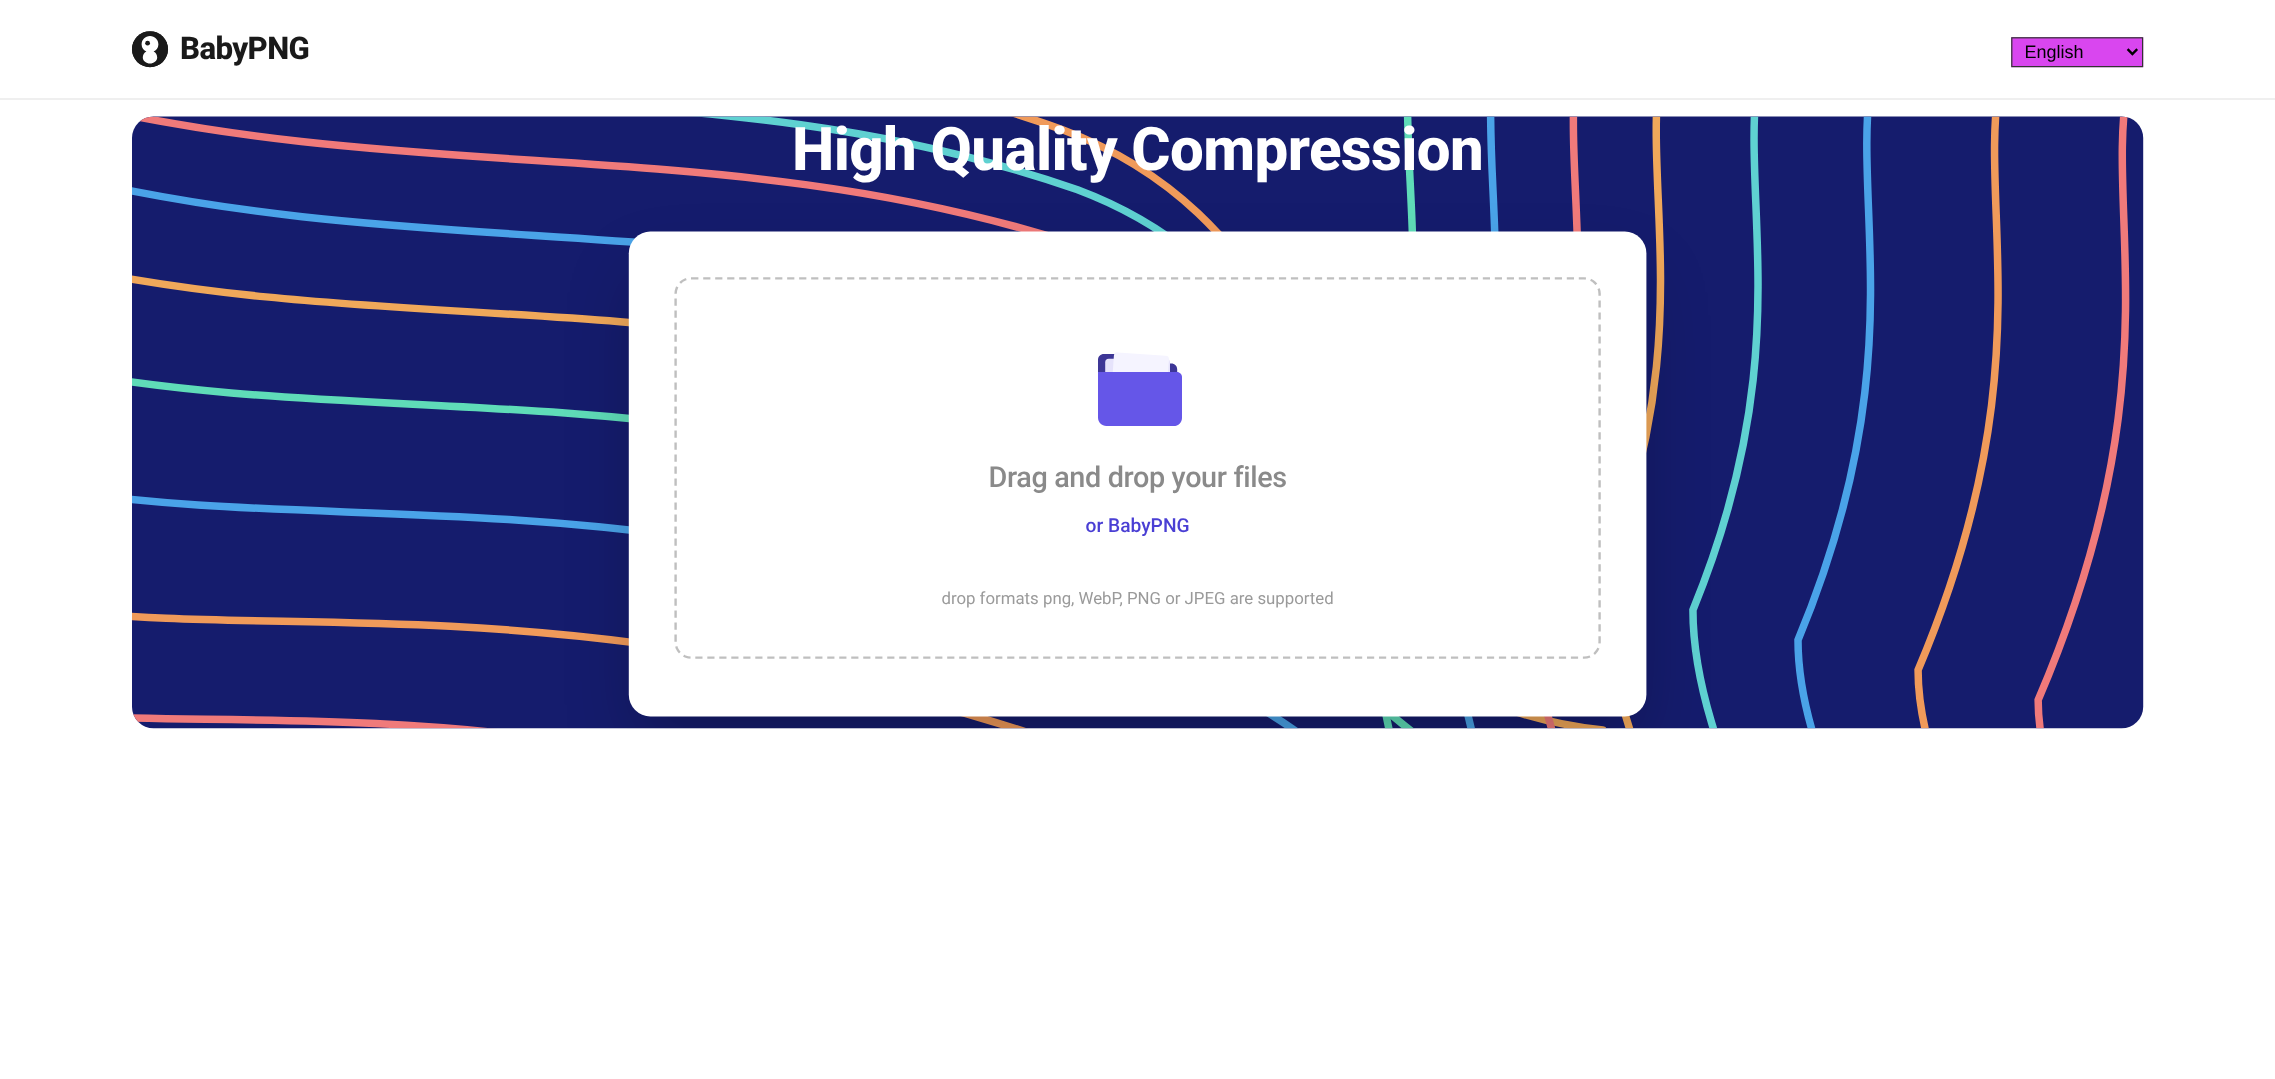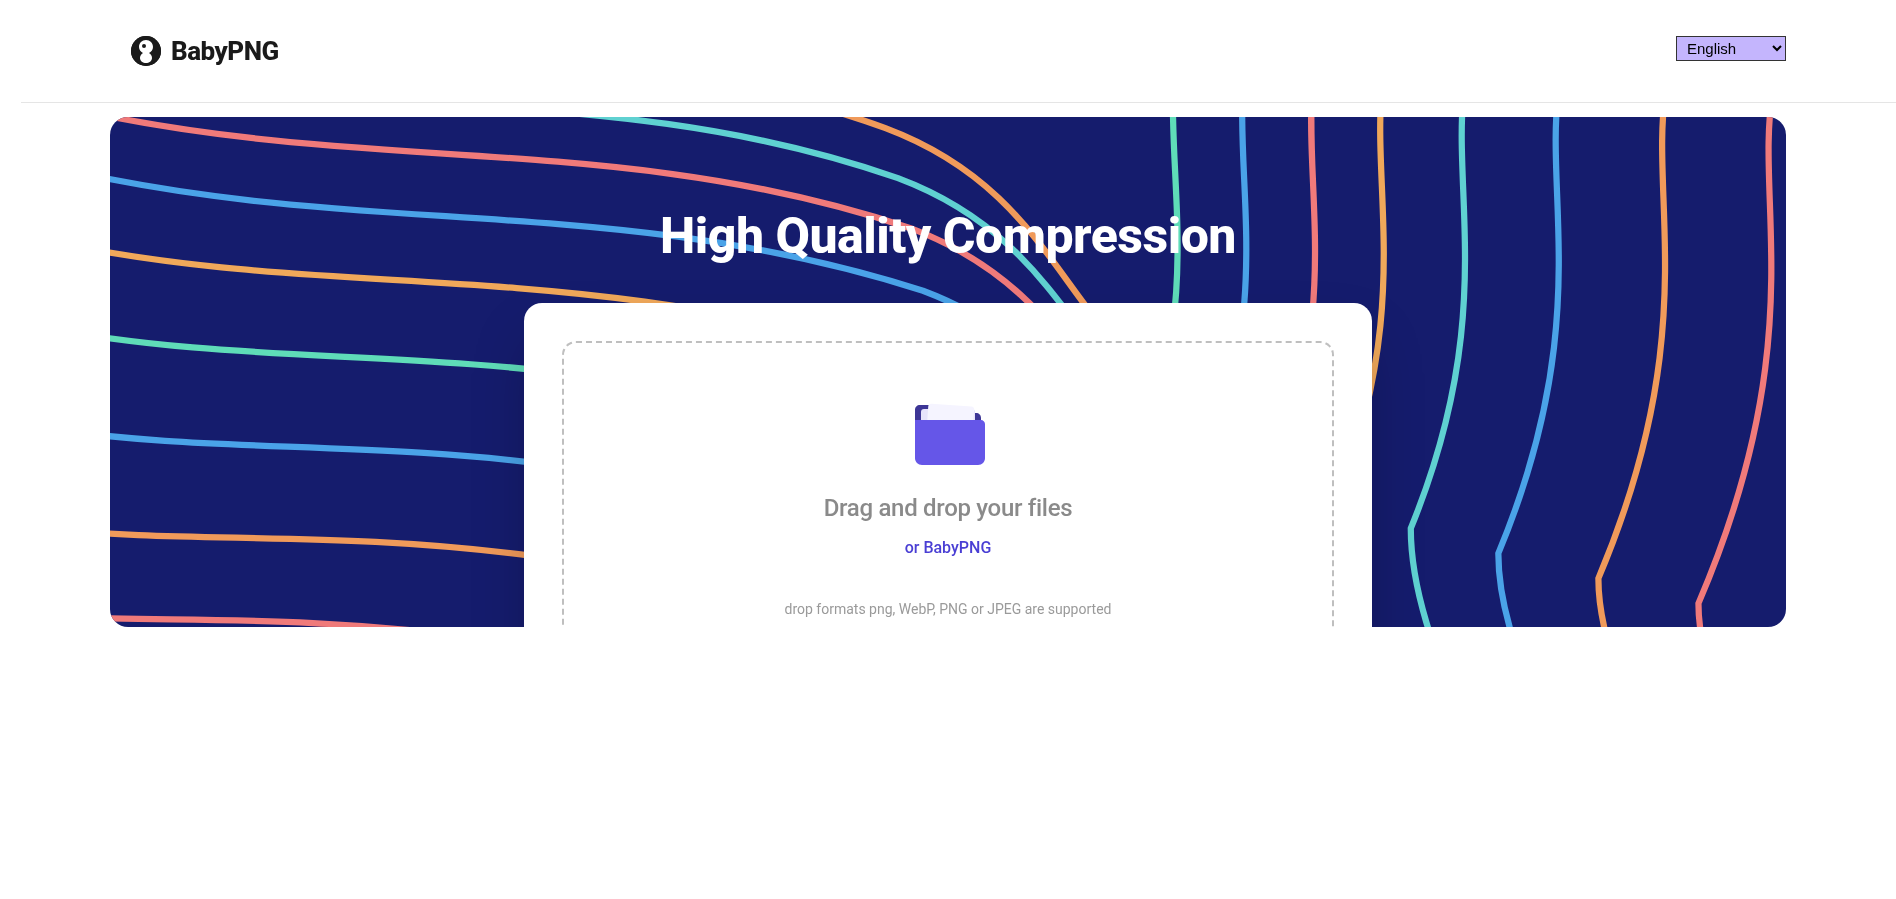--- a/index.html
+++ b/index.html
@@ -4,24 +4,23 @@
 <style>
   * { margin: 0; padding: 0; box-sizing: border-box; }
   body {
     font-family: -apple-system, BlinkMacSystemFont, "Segoe UI", Roboto, Helvetica, Arial, sans-serif;
     background: #fff;
     color: #1a1a1a;
   }
   .header {
     display: flex;
     justify-content: space-between;
-    align-items: flex-start;
-    padding: 36px 110px;
+    align-items: flex-end;
+    padding: 26px 110px;
     border-bottom: 1px solid #e5e5e5;
-    margin-left: 21px;
   }
   .logo-wrap {
     display: flex;
     align-items: center;
     gap: 10px;
   }
   .logo-icon {
     width: 30px;
     height: 30px;
     border-radius: 50%;
@@ -35,21 +34,21 @@
   .logo-text {
     font-size: 26px;
     font-weight: 800;
     color: #1a1a1a;
     letter-spacing: -0.5px;
   }
   .lang-select {
     font-size: 15px;
     padding: 2px 6px;
     border: 1px solid #333;
-    background: #c4b5fd;
+    background: #d946ef;
     min-width: 110px;
   }
   .hero-wrap {
     padding: 14px 110px 0;
   }
   .hero {
     position: relative;
     background: #151c6d;
     border-radius: 18px;
     overflow: hidden;
@@ -61,21 +60,20 @@
     inset: 0;
     width: 100%;
     height: 100%;
   }
   .hero-title {
     position: relative;
     z-index: 2;
     color: #fff;
     font-size: 50px;
     font-weight: 800;
-    padding-top: 90px;
     letter-spacing: -0.5px;
   }
   .upload-card {
     position: relative;
     z-index: 3;
     background: #fff;
     border-radius: 18px;
     width: 848px;
     margin: 38px auto 0;
     padding: 38px 38px 48px;

